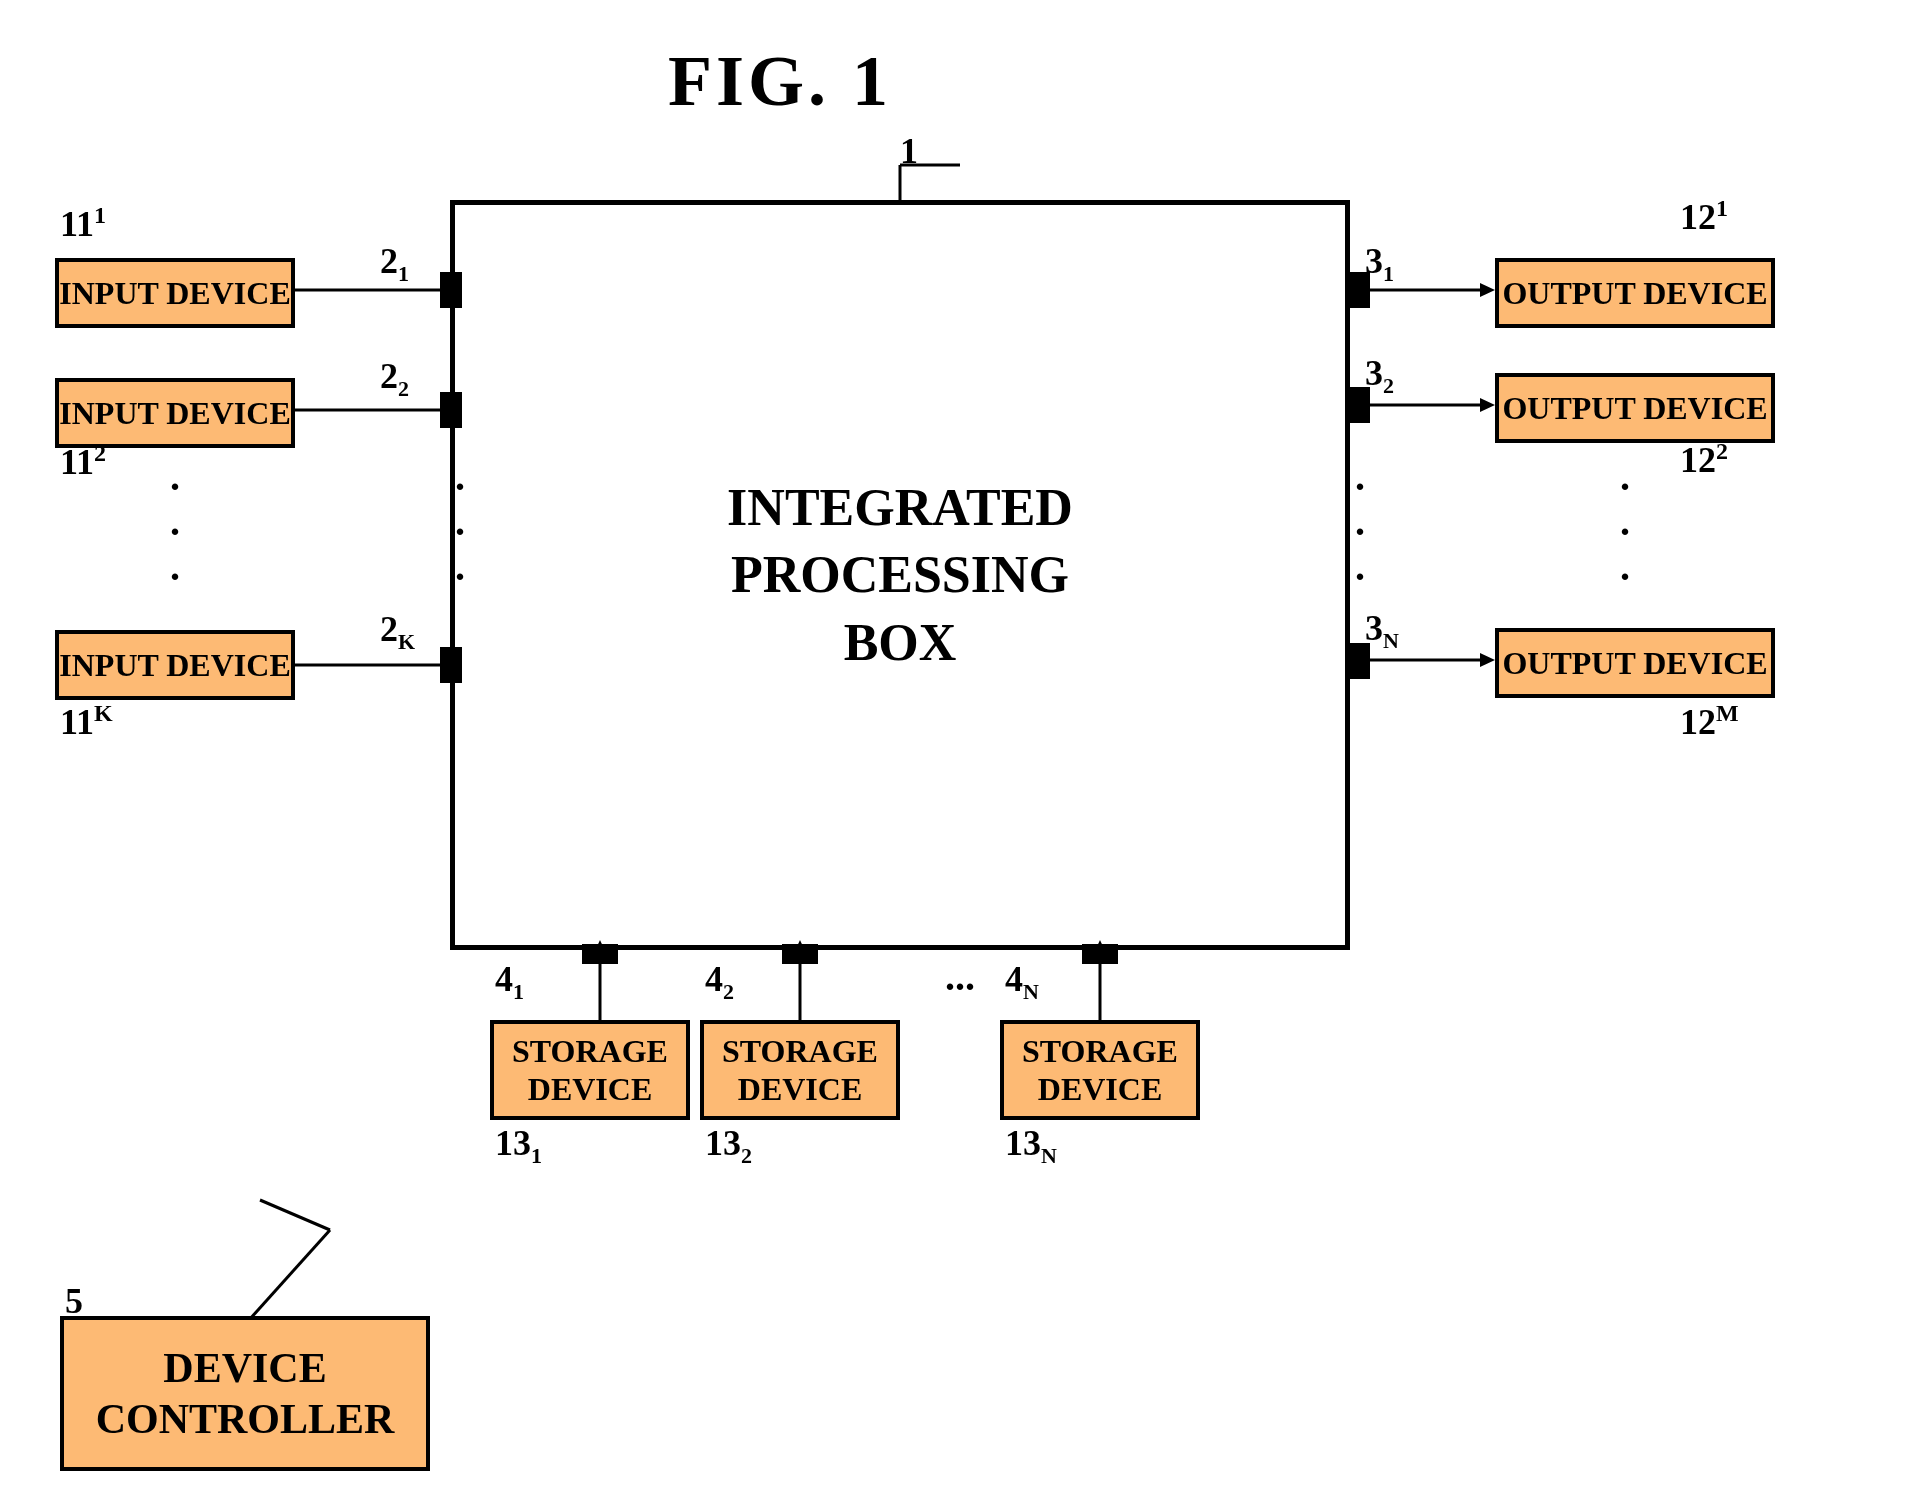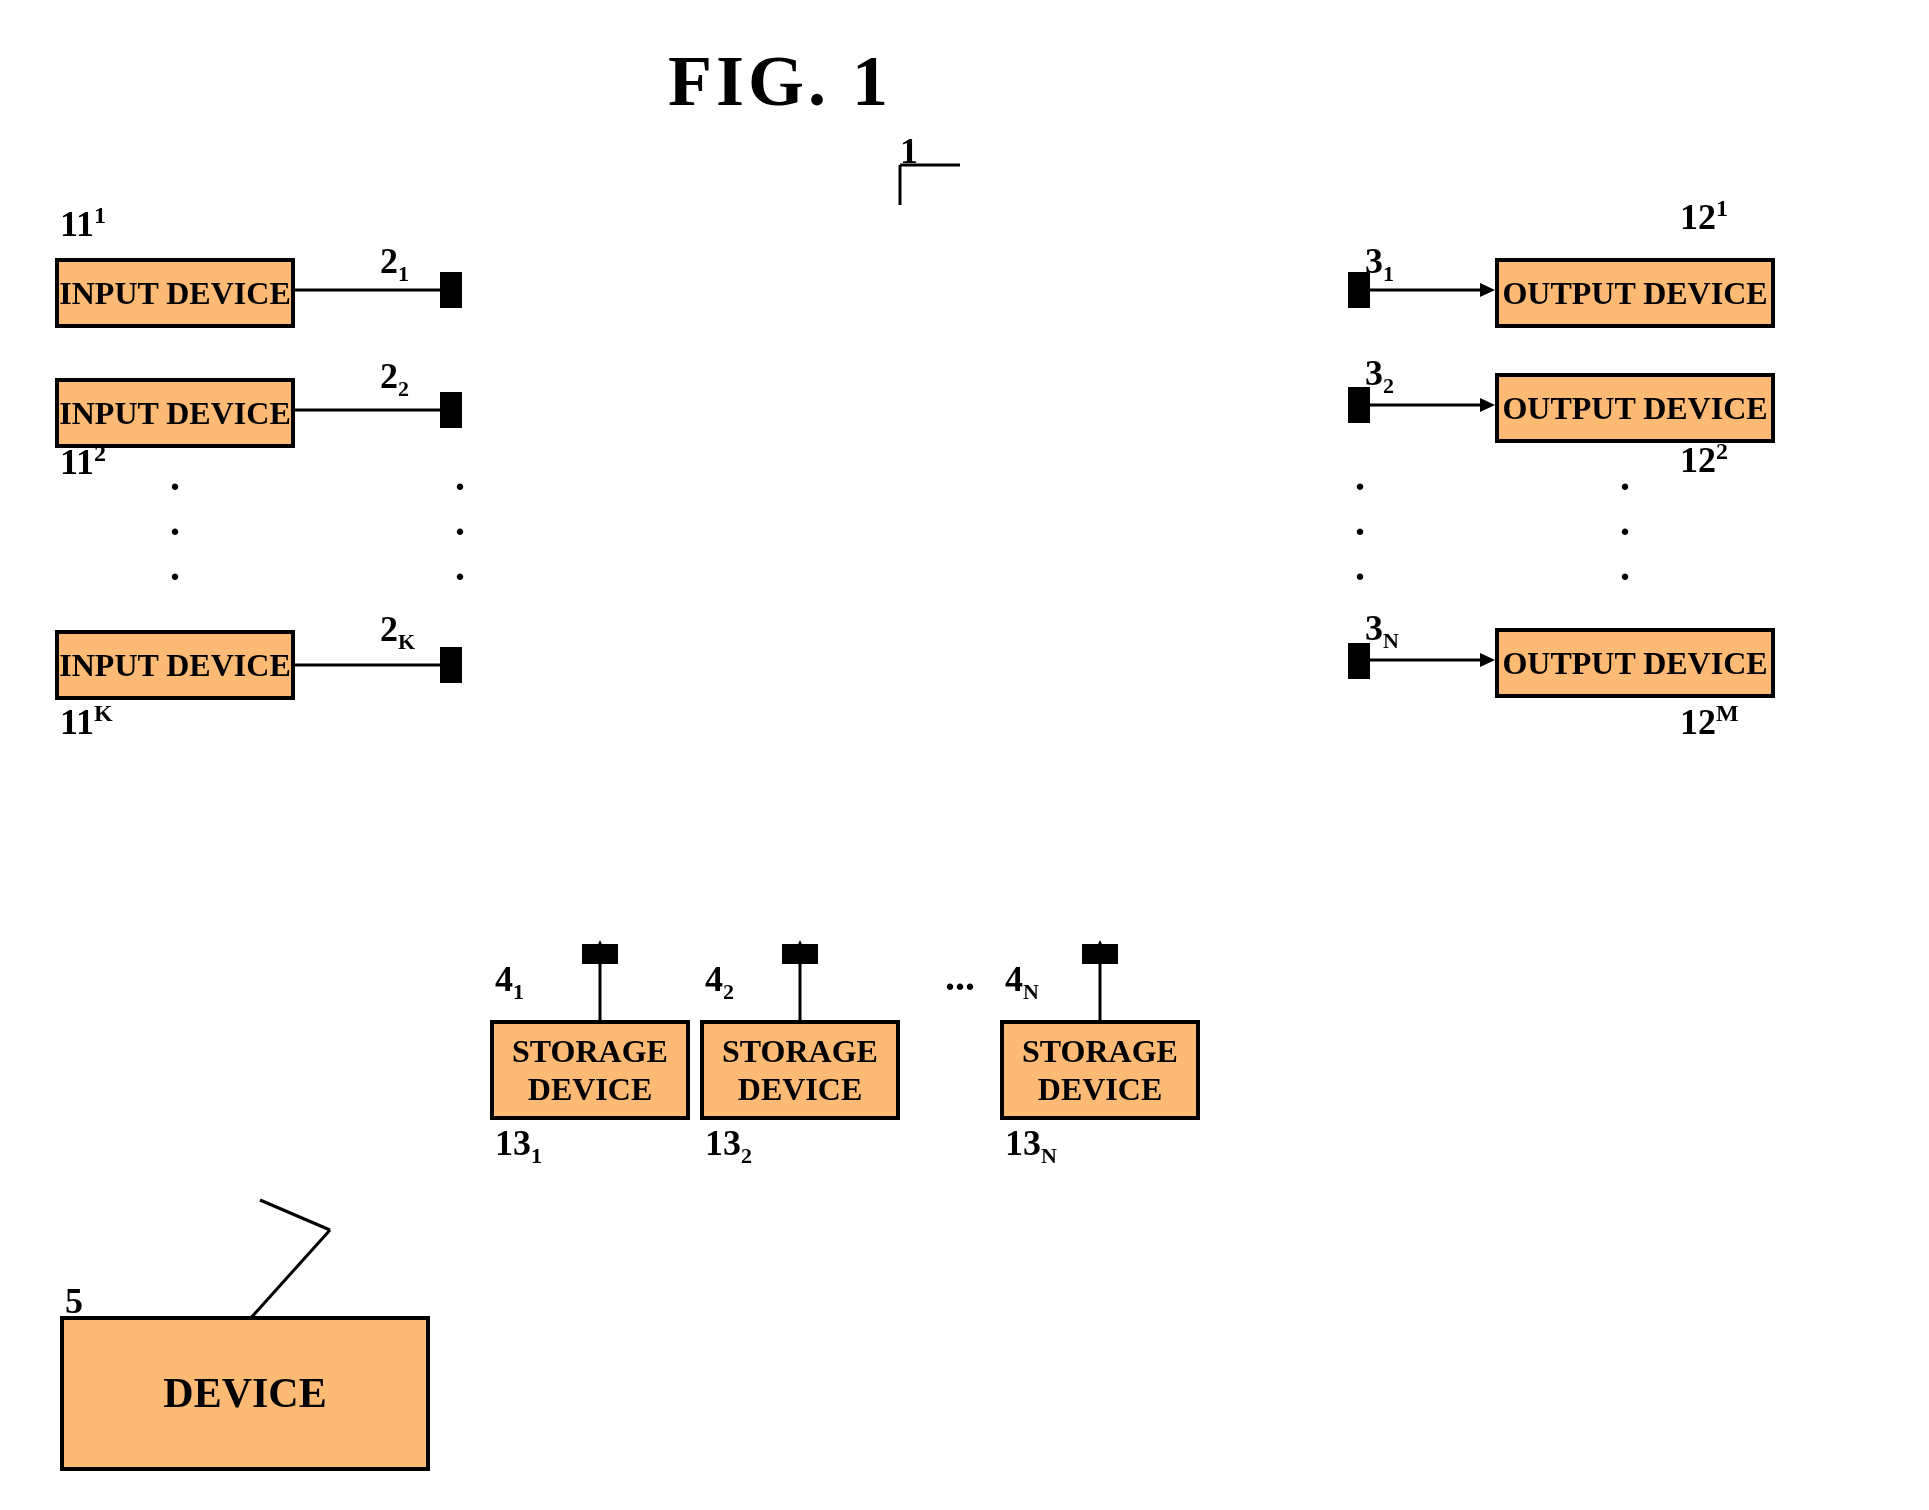--- a/index.html
+++ b/index.html
@@ -158,20 +158,27 @@
     <text x="1620" y="490" font-size="40" font-family="Times New Roman" font-weight="bold">.</text>
     <text x="1620" y="535" font-size="40" font-family="Times New Roman" font-weight="bold">.</text>
     <text x="1620" y="580" font-size="40" font-family="Times New Roman" font-weight="bold">.</text>
 
     <line x1="330" y1="1230" x2="240" y2="1330" stroke="#000" stroke-width="3"></line>
 
     <line x1="260" y1="1200" x2="330" y2="1230" stroke="#000" stroke-width="3"></line>
 
   </svg>
 
+  <div class="main-box">
+    <div class="main-box-label">
+      <span>INTEGRATED</span><br>
+      <span>PROCESSING</span><br>
+      <span>BOX</span>
+    </div>
+  </div>
 
   <div class="label" style="top:130px; left:900px;">
     <span>1</span>
   </div>
 
   <div class="device-box" style="top:258px; left:55px; width:240px; height:70px;">
     <span>INPUT DEVICE</span>
   </div>
 
   <div class="label" style="top:195px; left:60px;margin-top:7px;">
@@ -268,20 +275,20 @@
 
   <div class="label" style="top:958px; left:1005px;">
     <span>4</span><sub style="font-size:22px;">N</sub>
   </div>
 
   <div class="label" style="top:1122px; left:1005px;">
     <span>13</span><sub style="font-size:22px;">N</sub>
   </div>
 
   <div class="device-box" style="top:1316px; left:60px; width:370px; height:155px; font-size:42px;">
-    <span><span>DEVICE</span><br></span>
+    <span><span>DEVICE</span><br><span>CONTROLLER</span></span>
   </div>
 
   <div class="label" style="top:1280px; left:65px;">
     <span>5</span>
   </div>
 
 </div>
 
 </body></html>

